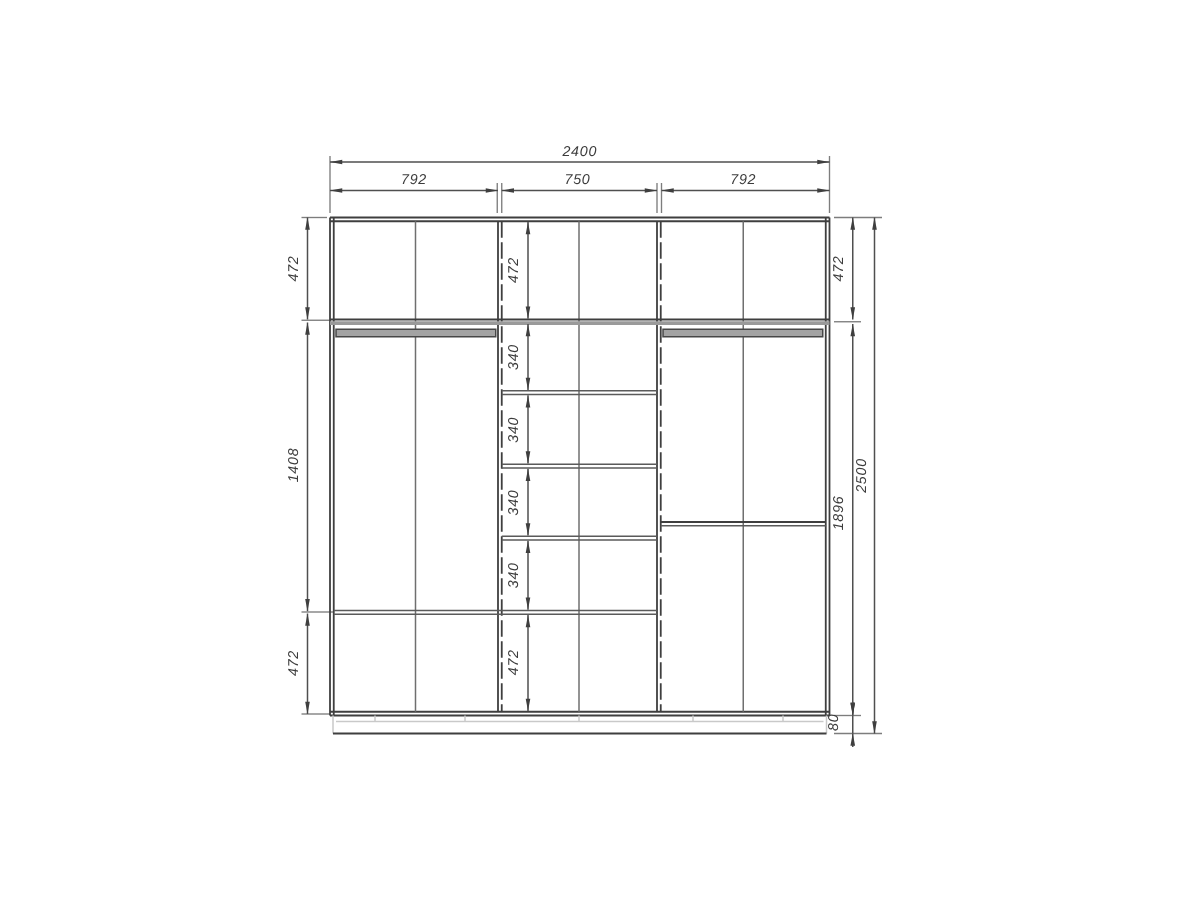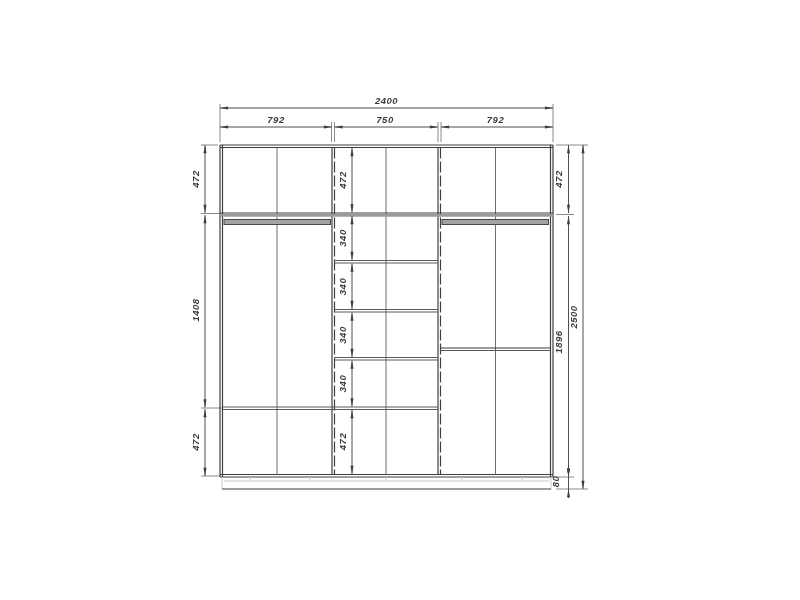--- a/index.html
+++ b/index.html
@@ -12,21 +12,21 @@
     --c-light:#c9c9c9;
     --c-text:#3c3c3c;
   }
   html,body{margin:0;padding:0;}
   body{
     width:800px;height:600px;
     background:var(--c-background);
     font-family:"Liberation Sans", sans-serif;
     overflow:hidden;
   }
-  .stage{position:relative;width:800px;height:600px;font-weight:bold;}
+  .stage{position:relative;width:800px;height:600px;}
   svg{display:block;}
   .struct{stroke:var(--c-line);stroke-width:1.2;fill:none;}
   .structthin{stroke:#6f6f6f;stroke-width:1;fill:none;}
   .dash{stroke-dasharray:11 3;}
   .shelfband{stroke:var(--c-shelf);stroke-width:2.6;fill:none;}
   .shelfline{stroke:#5a5a5a;stroke-width:1.1;fill:none;}
   .dimline{stroke:var(--c-dim);stroke-width:1;fill:none;}
   .extline{stroke:var(--c-ext);stroke-width:0.9;fill:none;}
   .lightline{stroke:var(--c-light);stroke-width:1;fill:none;}
   .rodrect{fill:var(--c-rod);stroke:#474747;stroke-width:1;}

